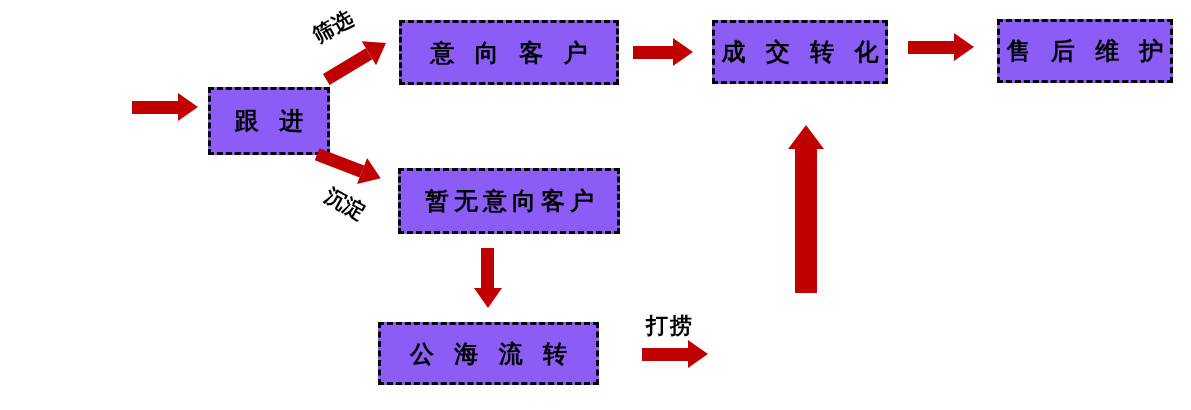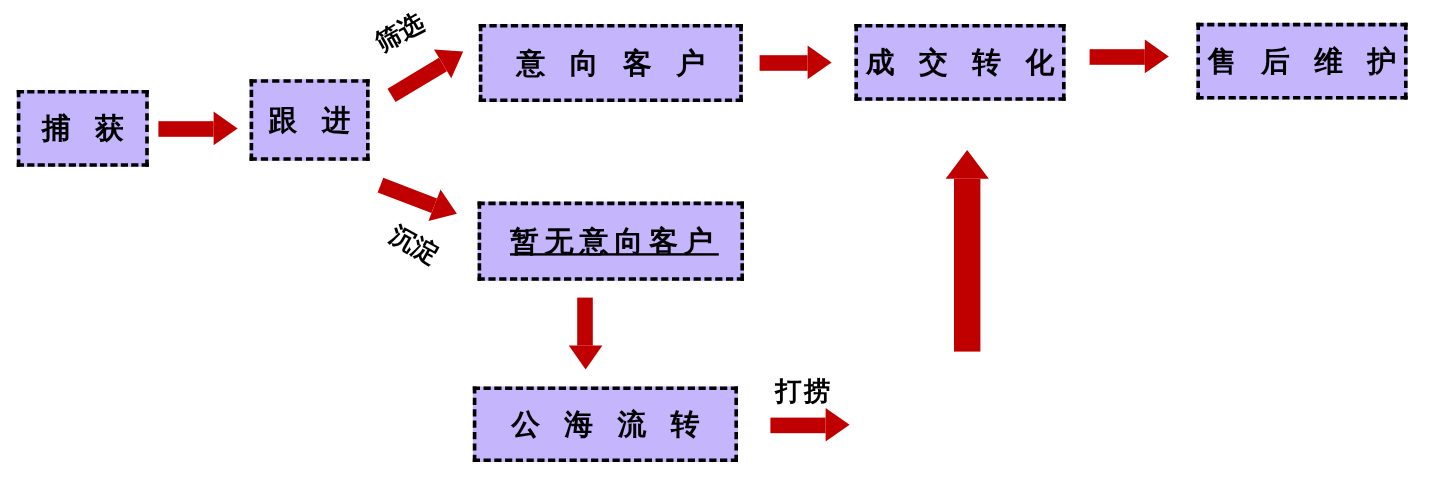--- a/index.html
+++ b/index.html
@@ -4,32 +4,32 @@
 <style>
   html,body{margin:0;padding:0;background:#fff;}
   .canvas{
     position:relative;width:1191px;height:410px;background:var(--background,#fff);
     font-family:"DejaVu Sans","Liberation Sans",sans-serif;overflow:hidden;
   }
   
   .node{
     position:absolute;box-sizing:border-box;
     border:3px dashed var(--node_border,#000);
-    background:#c4b5fd;color:var(--node_text,#000);
+    background:#8b5cf6;color:var(--node_text,#000);
     display:flex;align-items:center;justify-content:center;
     font-weight:bold;font-size:24px;letter-spacing:6px;white-space:nowrap;
     text-indent:6px; 
   }
   .node-capture   {left:14px; top:75px; width:110px;height:64px;}
-  .node-follow    {left:208px;top:66px; width:100px;height:68px;}
+  .node-follow    {left:208px;top:87px; width:122px;height:68px;}
   .node-intent    {left:399px;top:20px; width:220px;height:65px;}
   .node-deal      {left:712px;top:20px; width:176px;height:64px;}
   .node-aftersale {left:997px;top:19px; width:176px;height:64px;}
-  .node-no-intent {left:398px;top:168px;width:222px;height:66px;letter-spacing:5px;text-decoration:underline;}
-  .node-pool      {left:394px;top:322px;width:221px;height:63px;}
+  .node-no-intent {left:398px;top:168px;width:222px;height:66px;letter-spacing:5px;}
+  .node-pool      {left:378px;top:322px;width:221px;height:63px;}
   .node-reactivate{left:727px;top:323px;width:176px;height:65px;letter-spacing:4px;}
   
   .arrow{position:absolute;display:flex;align-items:center;height:28px;}
   .arrow .shaft{flex:1;height:13px;background:var(--arrow,#c00000);}
   .arrow .head{
     width:0;height:0;
     border-top:14px solid transparent;border-bottom:14px solid transparent;
     border-left:20px solid var(--arrow,#c00000);
   }
   .arrow.big{height:36px;}
@@ -50,21 +50,20 @@
   }
   .lbl-filter {left:333px;top:27px; --r:-29deg;}
   .lbl-settle {left:345px;top:204px;--r:29deg;}
   .lbl-salvage{left:670px;top:326px;--r:0deg;font-size:22px;letter-spacing:2px;text-align:right;}
 </style>
 </head>
 <body>
 
 <div class="canvas">
 
-  <div class="node node-capture">捕 获</div>
   <div class="node node-follow">跟 进</div>
   <div class="node node-intent">意 向 客 户</div>
   <div class="node node-aftersale">售 后 维 护</div>
   <div class="node node-deal">成 交 转 化</div>
   <div class="node node-no-intent">暂无意向客户</div>
   <div class="node node-pool">公 海 流 转</div>
 
   <div class="arrow a1">
     <i class="shaft"></i>
       <i class="head"></i>

